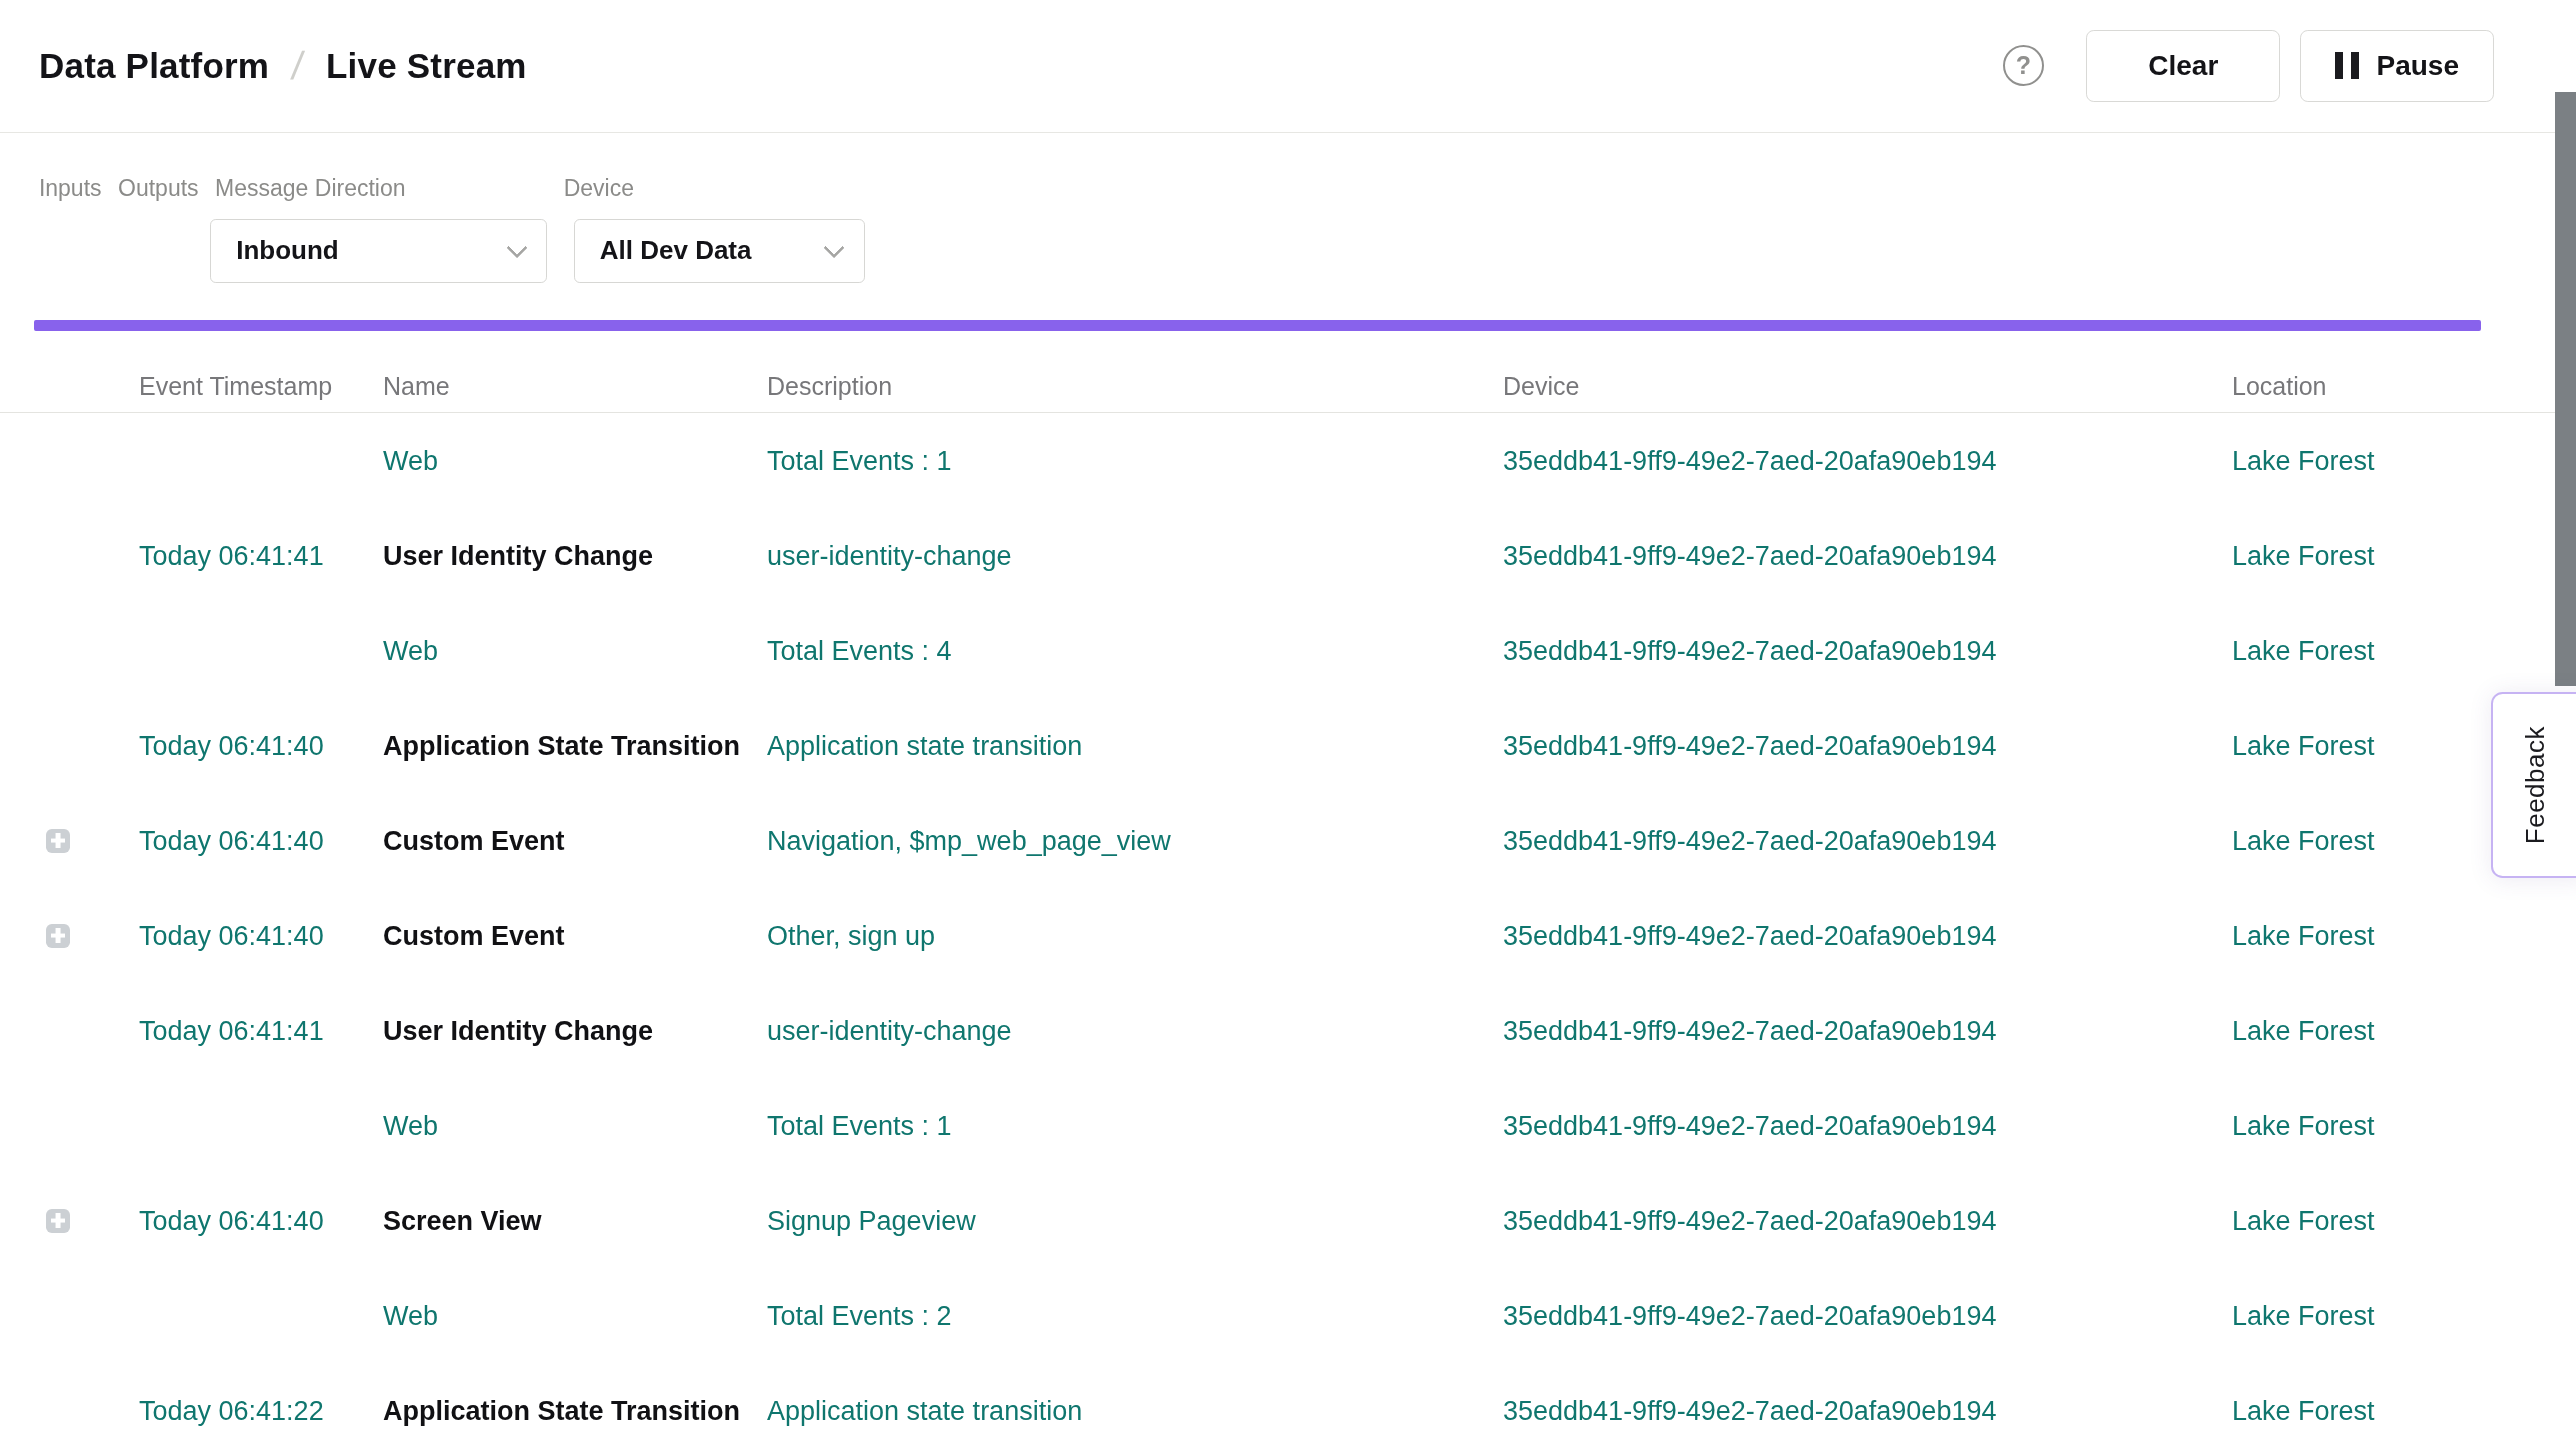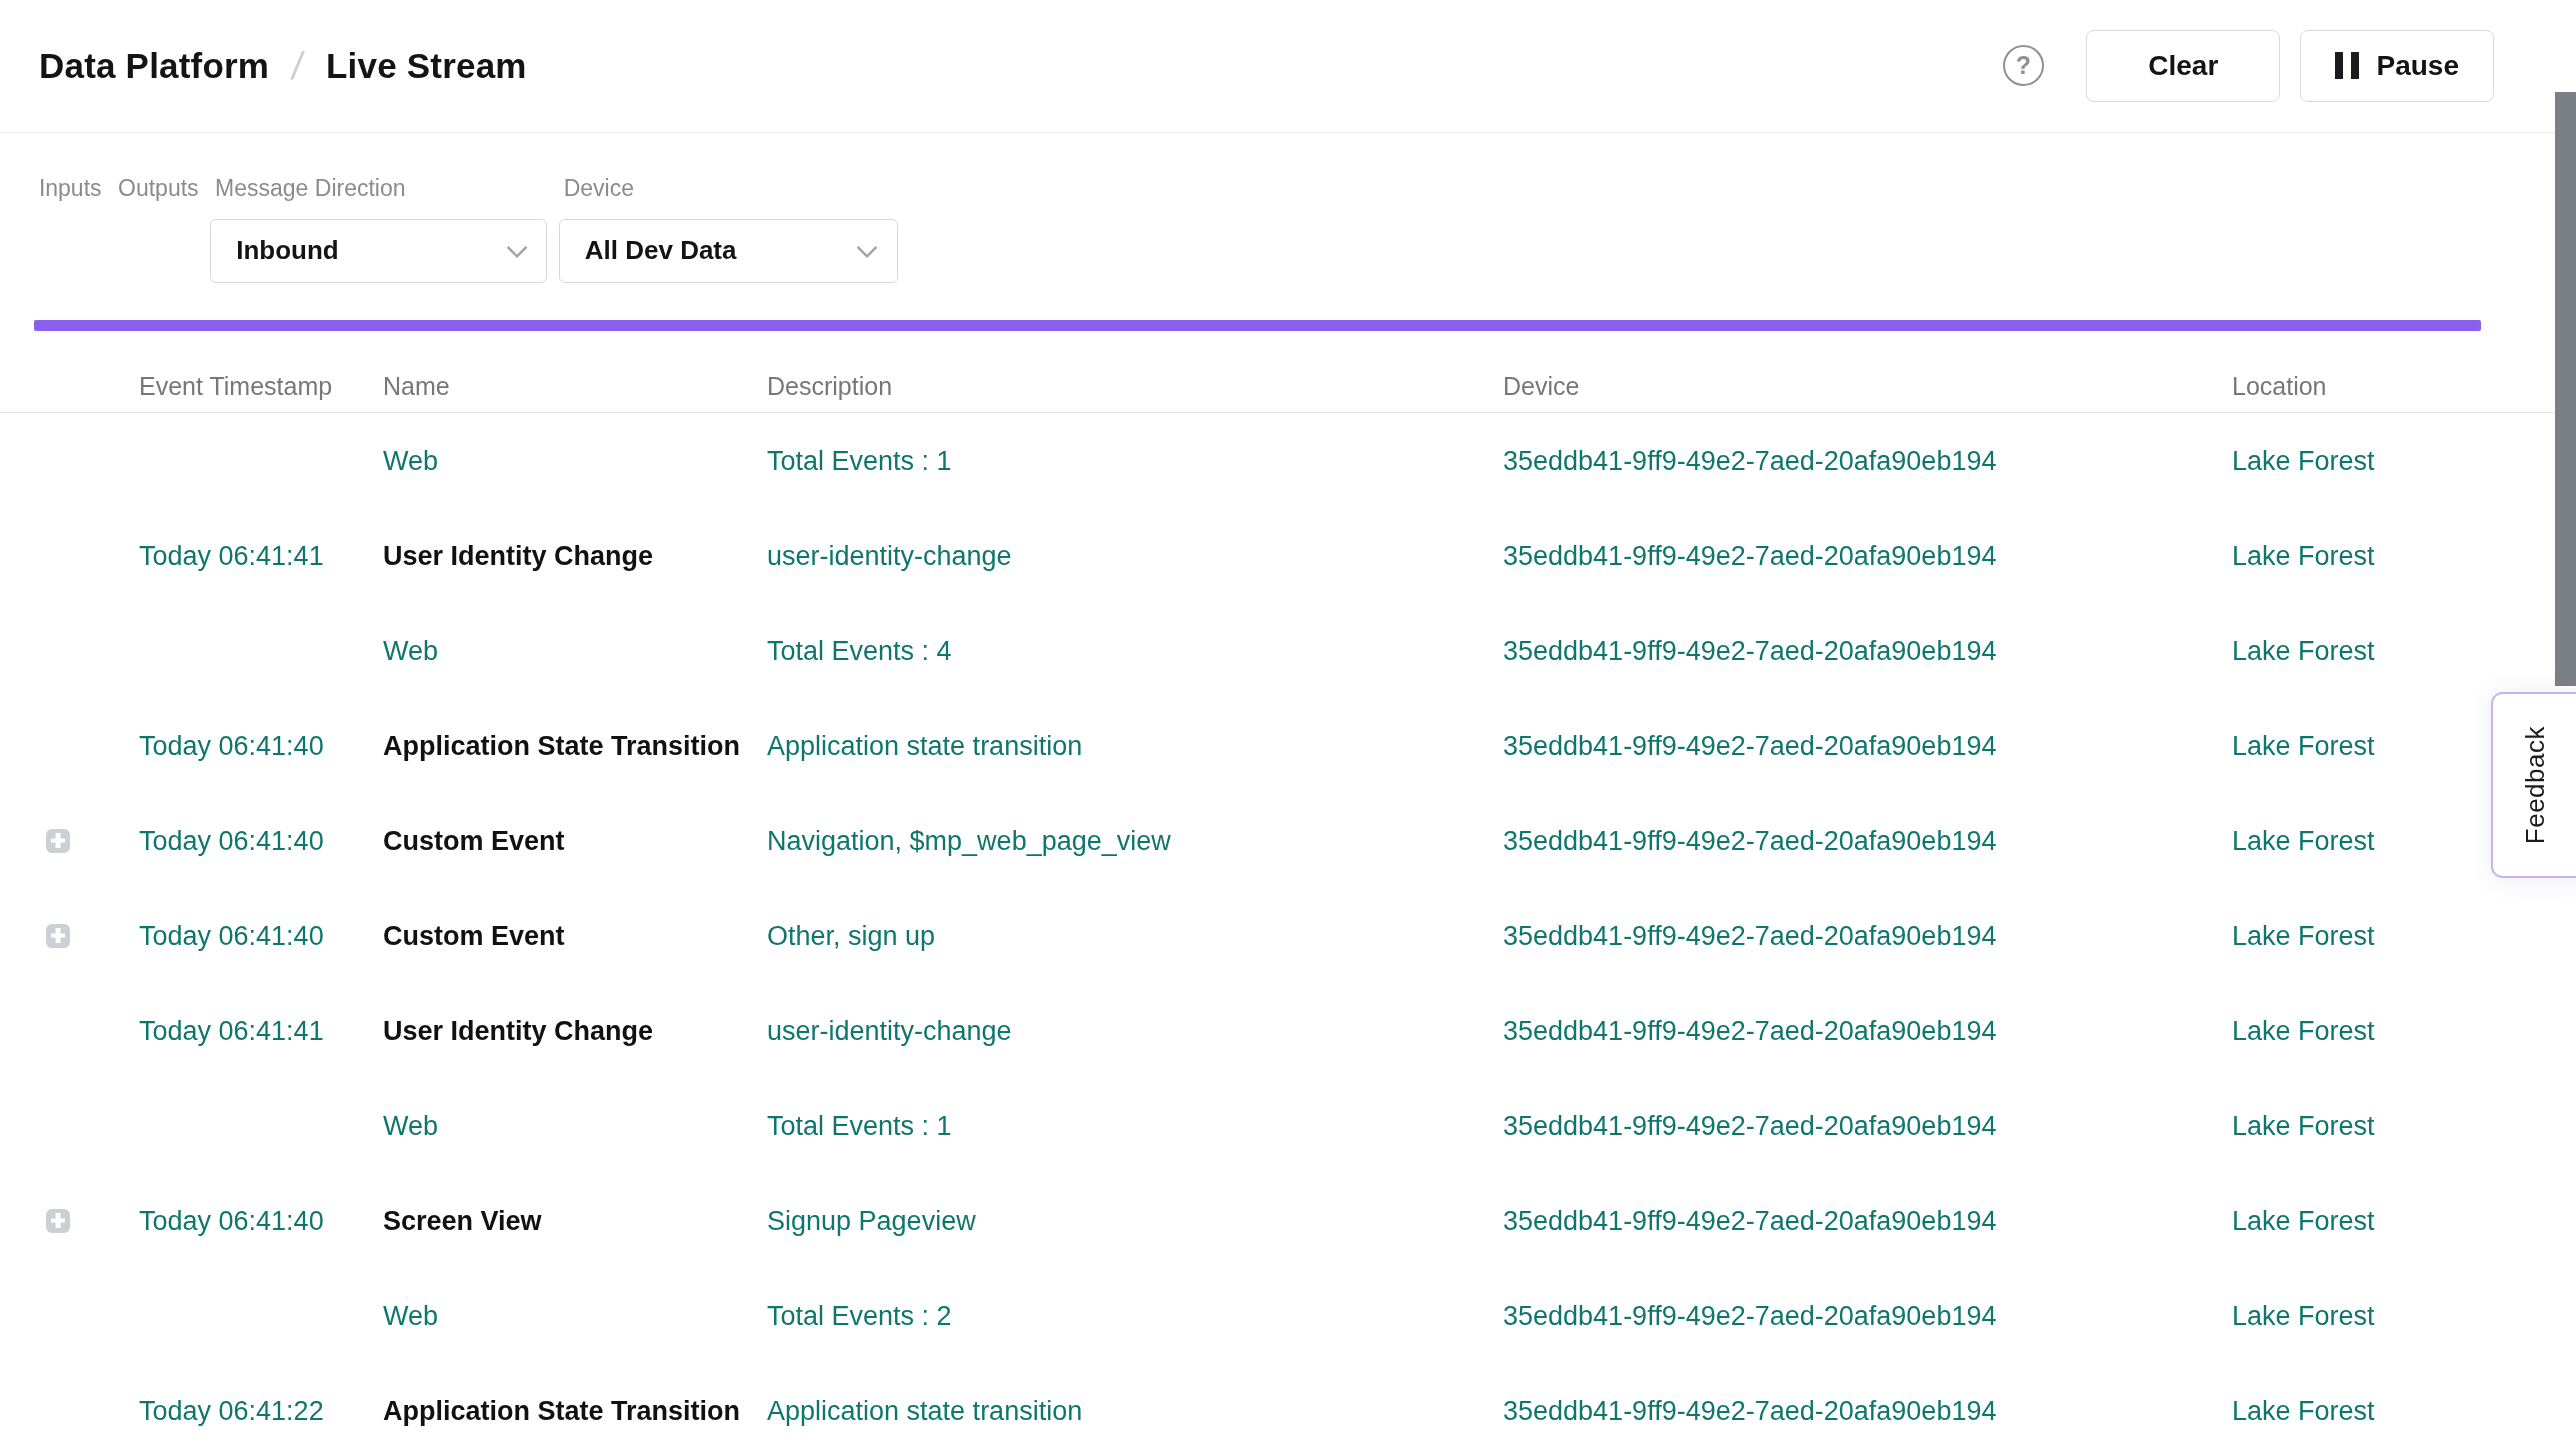--- a/index.html
+++ b/index.html
@@ -41,21 +41,21 @@
   .dropdown {
     height:64px; border:1.9px solid #d7d7d4; border-radius:5.8px; background:#fff;
     display:flex; align-items:center; justify-content:space-between;
     padding:0 25px; cursor:pointer;
   }
   .dropdown-value { font-size:26px; font-weight:700; color:#141418; }
   .chevron {
     width:14.6px; height:14.6px; border-right:3.9px solid #a6a6a4; border-bottom:3.9px solid #a6a6a4;
     transform:rotate(45deg) translateY(-3.9px); border-radius:1px;
   }
-  .dd-w1 { width:334px; } .dd-w2 { width:344px; } .dd-w3 { width:337px; } .dd-w4 { width:339px; }
+  .dd-w1 { width:334px; } .dd-w2 { width:344px; } .dd-w3 { width:337px; } .dd-w4 { width:291px;margin-left:15px; }
 
   
   .live-bar {
     position:absolute; left:34px; top:320px; width:2447px; height:10.7px;
     background:#8862ec; border-radius:1.9px;
   }
 
   
   .table-area { position:absolute; left:0; top:331px; width:2576px; }
   .thead { position:relative; height:82px; border-bottom:1.9px solid #e4e4e0; }

